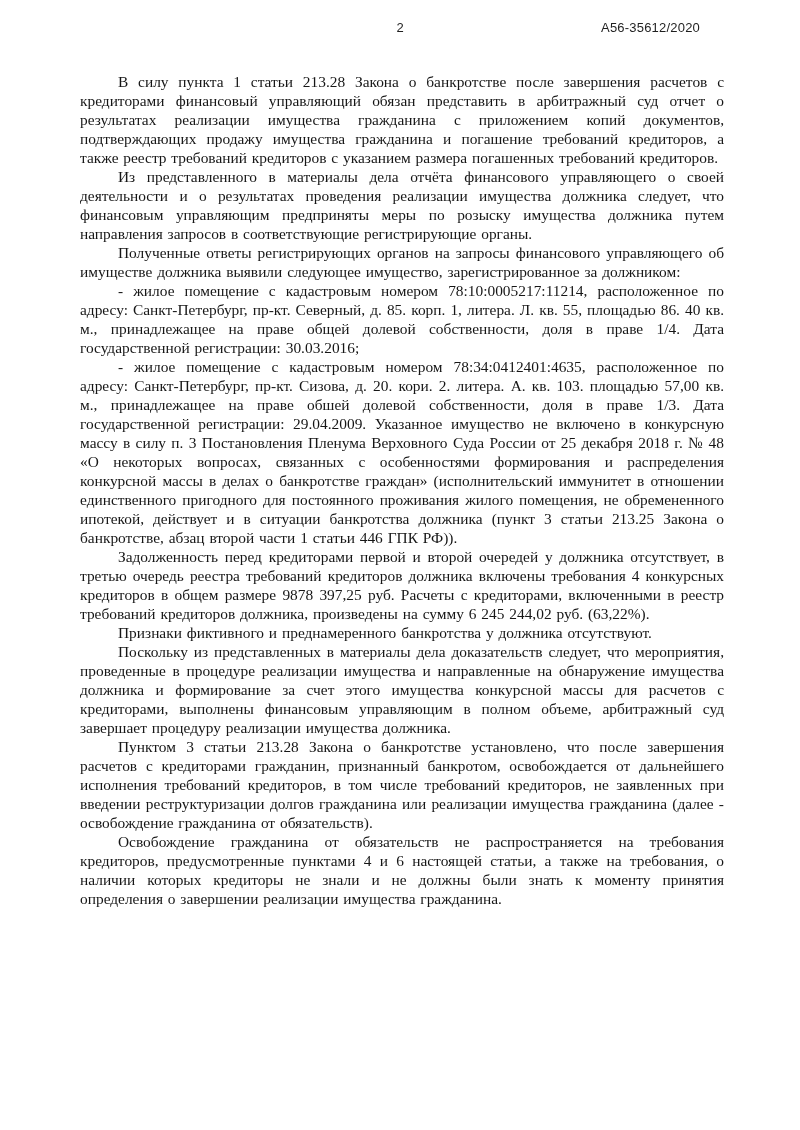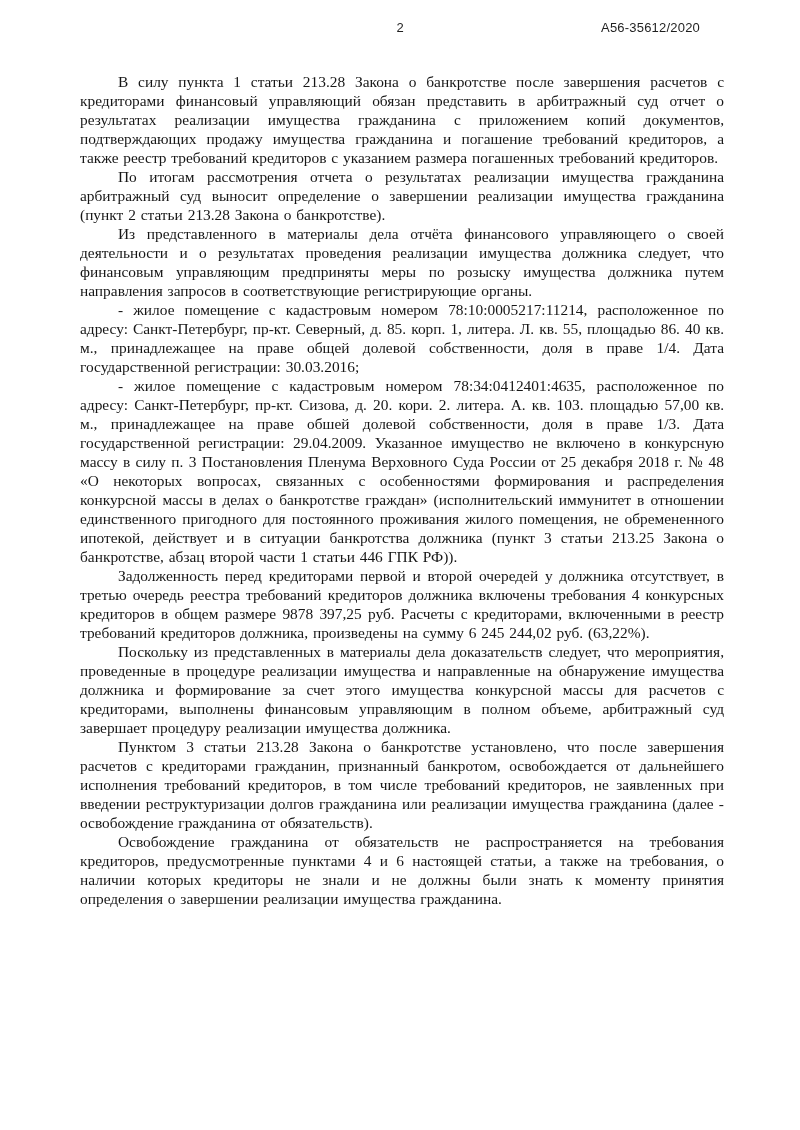--- a/index.html
+++ b/index.html
@@ -62,23 +62,24 @@
 
 <div class="page">
 
   <div class="page-header">
     <div class="page-number">2</div>
     <div class="case-number">А56-35612/2020</div>
   </div>
 
   <div class="document-body">
     <p>В силу пункта 1 статьи 213.28 Закона о банкротстве после завершения расчетов с кредиторами финансовый управляющий обязан представить в арбитражный суд отчет о результатах реализации имущества гражданина с приложением копий документов, подтверждающих продажу имущества гражданина и погашение требований кредиторов, а также реестр требований кредиторов с указанием размера погашенных требований кредиторов.</p>
-    <p>По итогам рассмотрения отчета о результатах реализации имущества гражданина арбитражный суд выносит определение о завершении реализации имущества гражданина (пункт 2 статьи 213.28 Закона о банкротстве).</p>
     <p>Из представленного в материалы дела отчёта финансового управляющего о своей деятельности и о результатах проведения реализации имущества должника следует, что финансовым управляющим предприняты меры по розыску имущества должника путем направления запросов в соответствующие регистрирующие органы.</p>
+    <p>Полученные ответы регистрирующих органов на запросы финансового управляющего об имуществе должника выявили следующее имущество, зарегистрированное за должником:</p>
     <p>- жилое помещение с кадастровым номером 78:10:0005217:11214, расположенное по адресу: Санкт-Петербург, пр-кт. Северный, д. 85. корп. 1, литера. Л. кв. 55, площадью 86. 40 кв. м., принадлежащее на праве общей долевой собственности, доля в праве 1/4. Дата государственной регистрации: 30.03.2016;</p>
     <p>- жилое помещение с кадастровым номером 78:34:0412401:4635, расположенное по адресу: Санкт-Петербург, пр-кт. Сизова, д. 20. кори. 2. литера. А. кв. 103. площадью 57,00 кв. м., принадлежащее на праве обшей долевой собственности, доля в праве 1/3. Дата государственной регистрации: 29.04.2009. Указанное имущество не включено в конкурсную массу в силу п. 3 Постановления Пленума Верховного Суда России от 25 декабря 2018 г. № 48 «О некоторых вопросах, связанных с особенностями формирования и распределения конкурсной массы в делах о банкротстве граждан» (исполнительский иммунитет в отношении единственного пригодного для постоянного проживания жилого помещения, не обремененного ипотекой, действует и в ситуации банкротства должника (пункт 3 статьи 213.25 Закона о банкротстве, абзац второй части 1 статьи 446 ГПК РФ)).</p>
     <p>Задолженность перед кредиторами первой и второй очередей у должника отсутствует, в третью очередь реестра требований кредиторов должника включены требования 4 конкурсных кредиторов в общем размере 9878 397,25 руб. Расчеты с кредиторами, включенными в реестр требований кредиторов должника, произведены на сумму 6 245 244,02 руб. (63,22%).</p>
+    <p>Признаки фиктивного и преднамеренного банкротства у должника отсутствуют.</p>
     <p>Поскольку из представленных в материалы дела доказательств следует, что мероприятия, проведенные в процедуре реализации имущества и направленные на обнаружение имущества должника и формирование за счет этого имущества конкурсной массы для расчетов с кредиторами, выполнены финансовым управляющим в полном объеме, арбитражный суд завершает процедуру реализации имущества должника.</p>
     <p>Пунктом 3 статьи 213.28 Закона о банкротстве установлено, что после завершения расчетов с кредиторами гражданин, признанный банкротом, освобождается от дальнейшего исполнения требований кредиторов, в том числе требований кредиторов, не заявленных при введении реструктуризации долгов гражданина или реализации имущества гражданина (далее - освобождение гражданина от обязательств).</p>
     <p>Освобождение гражданина от обязательств не распространяется на требования кредиторов, предусмотренные пунктами 4 и 6 настоящей статьи, а также на требования, о наличии которых кредиторы не знали и не должны были знать к моменту принятия определения о завершении реализации имущества гражданина.</p>
   </div>
 
 </div>
 
 </body></html>

